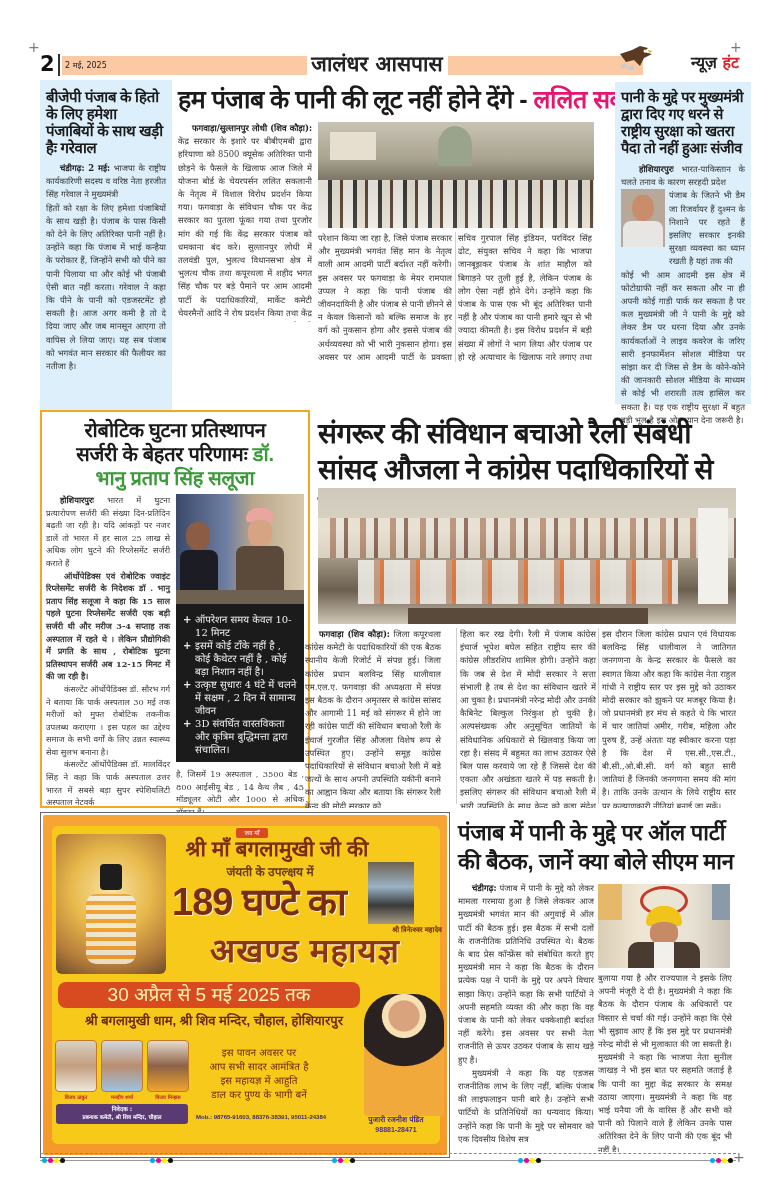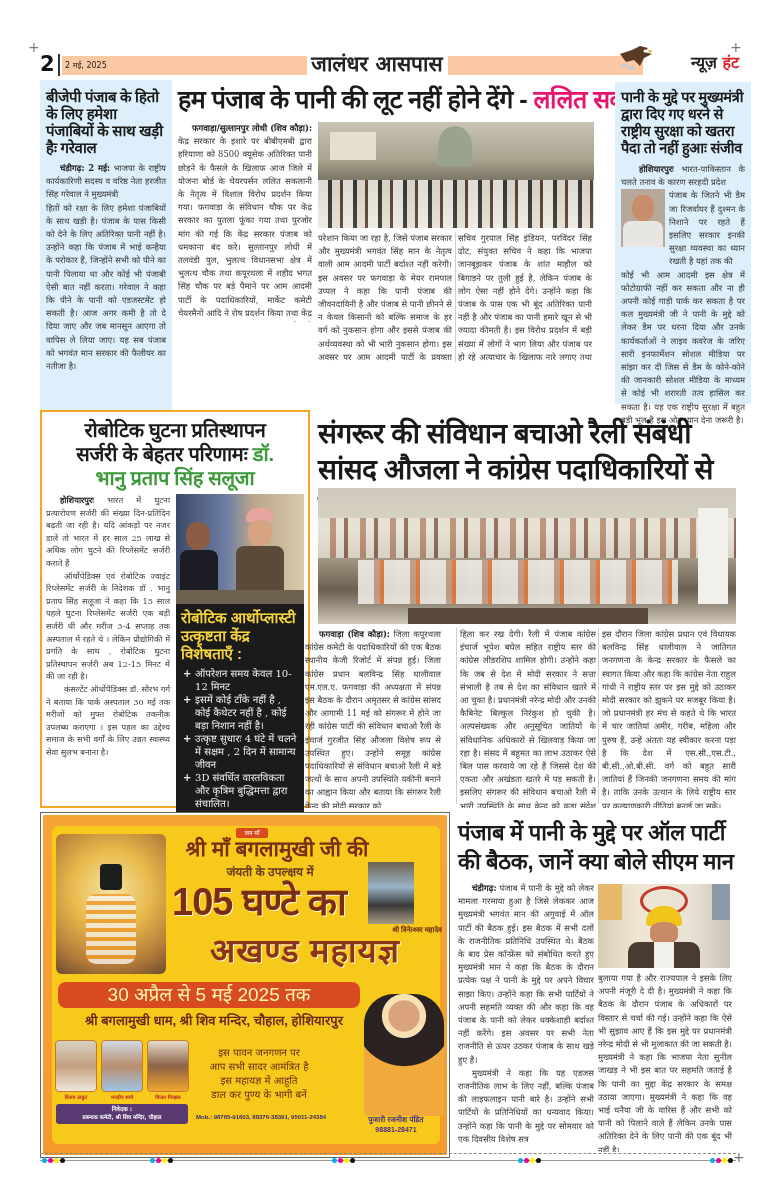--- a/index.html
+++ b/index.html
@@ -131,34 +131,34 @@
   <div class="robo-head" style="margin:6px 21px 4px;">
     <span>रोबोटिक घुटना प्रतिस्थापन सर्जरी के बेहतर परिणामः</span>
     <span class="green">डॉ. भानु प्रताप सिंह सलूजा</span>
   </div>
   <div style="display:flex;gap:6px;padding:0 4px;">
     <div style="width:126px;">
       <div class="body-text" style="text-indent:14px;font-size:8.2px;line-height:12.6px;">
         <span class="dateline">होशियारपुरः</span>
         <span>भारत में घुटना प्रत्यारोपण सर्जरी की संख्या दिन-प्रतिदिन बढ़ती जा रही है। यदि आंकड़ों पर नजर डालें तो भारत में हर साल 25 लाख से अधिक लोग घुटने की रिप्लेसमेंट सर्जरी कराते हैं</span>
       </div>
-      <div class="body-text" style="text-indent:18px;font-size:8.2px;line-height:12.6px;">ऑर्थोपेडिक्स एवं रोबोटिक ज्वाइंट रिप्लेसमेंट सर्जरी के निदेशक डॉ . भानु प्रताप सिंह सलूजा ने कहा कि 15 साल पहले घुटना रिप्लेसमेंट सर्जरी एक बड़ी सर्जरी थी और मरीज 3-4 सप्ताह तक अस्पताल में रहते थे । लेकिन प्रौद्योगिकी में प्रगति के साथ , रोबोटिक घुटना प्रतिस्थापन सर्जरी अब 12-15 मिनट में की जा रही है।</div>
+      <div class="body-text" style="text-indent:18px;font-size:8.2px;line-height:12.6px;font-weight:bold;">ऑर्थोपेडिक्स एवं रोबोटिक ज्वाइंट रिप्लेसमेंट सर्जरी के निदेशक डॉ . भानु प्रताप सिंह सलूजा ने कहा कि 15 साल पहले घुटना रिप्लेसमेंट सर्जरी एक बड़ी सर्जरी थी और मरीज 3-4 सप्ताह तक अस्पताल में रहते थे । लेकिन प्रौद्योगिकी में प्रगति के साथ , रोबोटिक घुटना प्रतिस्थापन सर्जरी अब 12-15 मिनट में की जा रही है।</div>
       <div class="body-text" style="text-indent:18px;font-size:8.2px;line-height:12.6px;">कंसल्टेंट ऑर्थोपैडिक्स डॉ. सौरभ गर्ग ने बताया कि पार्क अस्पताल 30 मई तक मरीजों को मुफ्त रोबोटिक तकनीक उपलब्ध कराएगा । इस पहल का उद्देश्य समाज के सभी वर्गों के लिए उन्नत स्वास्थ्य सेवा सुलभ बनाना है।</div>
+      <div class="body-text" style="text-indent:18px;font-size:8.2px;line-height:12.6px;">कंसल्टेंट ऑर्थोपैडिक्स डॉ. मालविंदर सिंह ने कहा कि पार्क अस्पताल उत्तर भारत में सबसे बड़ा सुपर स्पेशियलिटी अस्पताल नेटवर्क</div>
     </div>
     <div style="width:130px;">
       <div class="photo" style="height:110px;background:linear-gradient(90deg,#3b4a6a 0%, #6f7fa3 40%, #b9a68a 60%, #d8c9ad 100%);position:relative;">
         <div style="position:absolute;left:10px;top:28px;width:24px;height:28px;background:#8c5c45;border-radius:45%;"></div>
         <div style="position:absolute;left:4px;top:56px;width:38px;height:40px;background:#1c1c24;border-radius:8px 8px 0 0;"></div>
         <div style="position:absolute;left:70px;top:14px;width:28px;height:14px;background:#e9a5a0;border-radius:14px 14px 4px 4px;"></div>
         <div style="position:absolute;left:72px;top:26px;width:24px;height:26px;background:#d6a383;border-radius:40%;"></div>
         <div style="position:absolute;left:60px;top:52px;width:48px;height:48px;background:#5b4a3a;border-radius:8px 8px 0 0;"></div>
         <div style="position:absolute;left:0;bottom:0;width:130px;height:14px;background:#6e6150;"></div>
       </div>
       <div class="robo-panel" style="padding:5px 5px 6px;">
-        <div class="robo-panel-title">रोबोटिक आर्थोप्लास्टी उत्कृष्टता केंद्र विशेषताएँ :</div>
         <div style="margin-top:4px;">
           <div class="robo-bullet">ऑपरेशन समय केवल 10-12 मिनट</div>
           <div class="robo-bullet">इसमें कोई टाँके नहीं है , कोई कैथेटर नहीं है , कोई बड़ा निशान नहीं है।</div>
           <div class="robo-bullet">उत्कृष्ट सुधारः 4 घंटे में चलने में सक्षम , 2 दिन में सामान्य जीवन</div>
           <div class="robo-bullet">3D संवर्धित वास्तविकता और कृत्रिम बुद्धिमत्ता द्वारा संचालित।</div>
         </div>
       </div>
       <div class="body-text" style="margin-top:6px;font-size:8.2px;line-height:12.6px;">है, जिसमें 19 अस्पताल , 3500 बेड , 800 आईसीयू बेड , 14 कैथ लैब , 45 मॉड्यूलर ओटी और 1000 से अधिक डॉक्टर हैं।</div>
     </div>
   </div>
@@ -181,39 +181,39 @@
 <div class="abs ad-wrap"></div>
 <div class="abs ad"></div>
 <div class="abs ad-inner"></div>
 <div class="abs photo" style="left:56px;top:834px;width:110px;height:140px;background:radial-gradient(circle at 50% 40%, #f7e3a2 0%, #e8b94b 40%, #b47c3a 75%, #6a4b2e 100%);border-radius:6px;">
   <div style="position:absolute;left:44px;top:30px;width:22px;height:26px;background:#1d1d1d;border-radius:4px;"></div>
   <div style="position:absolute;left:30px;top:60px;width:50px;height:70px;background:repeating-linear-gradient(0deg,#f6f2e8 0 5px,#f09b2b 5px 9px);opacity:0.8;border-radius:10px;"></div>
 </div>
 <div class="abs" style="left:236px;top:828px;width:32px;height:10px;background:#d84a1f;color:#fff;font-family:'DejaVu Sans',sans-serif;font-size:6px;line-height:10px;text-align:center;border-radius:2px;">जय माँ</div>
 <div class="abs ad-text-brown" style="left:170px;top:836px;width:214px;text-align:center;font-size:21px;line-height:26px;">श्री माँ बगलामुखी जी की</div>
 <div class="abs ad-text-brown" style="left:200px;top:864px;width:140px;text-align:center;font-size:12px;line-height:16px;color:#6b3a1f;">जंयती के उपल्क्षय में</div>
-<div class="abs ad-text-brown" style="left:172px;top:880px;width:190px;font-size:38px;line-height:44px;letter-spacing:-1px;text-shadow:1px 1px 0 #fff6d0;">105 घण्टे का</div>
+<div class="abs ad-text-brown" style="left:172px;top:880px;width:190px;font-size:38px;line-height:44px;letter-spacing:-1px;text-shadow:1px 1px 0 #fff6d0;">189 घण्टे का</div>
 <div class="abs photo" style="left:368px;top:862px;width:46px;height:62px;background:linear-gradient(#6e6250,#9ab3c6 40%,#3a3a3a 70%,#a79a82);"></div>
 <div class="abs" style="left:352px;top:925px;width:90px;font-family:'Liberation Sans',sans-serif;font-weight:bold;font-size:7px;line-height:10px;color:#6b2a14;text-align:right;">श्री त्रिनेत्श्वर महादेव</div>
 <div class="abs ad-text-brown" style="left:170px;top:930px;width:270px;text-align:center;font-size:33px;line-height:42px;color:#8a3418;text-shadow:1px 1px 0 #fff6d0;letter-spacing:1px;">अखण्ड महायज्ञ</div>
 <div class="abs ad-pill" style="left:58px;top:982px;width:302px;height:26px;"></div>
 <div class="abs ad-red-line" style="left:58px;top:982px;width:302px;text-align:center;font-size:19px;line-height:26px;color:#fff4b0;">30 अप्रैल से 5 मई 2025 तक</div>
 <div class="abs ad-text-brown" style="left:54px;top:1012px;width:320px;text-align:center;font-size:13px;line-height:18px;color:#6b2a14;">श्री बगलामुखी धाम, श्री शिव मन्दिर, चौहाल, होशियारपुर</div>
 <div class="abs" style="left:55px;top:1040px;width:42px;height:52px;background:linear-gradient(#d9d1c3,#c39f7e 50%,#ece7da);border-radius:4px;border:1px solid #c47a2a;"></div>
 <div class="abs" style="left:101px;top:1040px;width:42px;height:52px;background:linear-gradient(#cfd8e0,#b98d6f 50%,#9ec3e3);border-radius:4px;border:1px solid #c47a2a;"></div>
 <div class="abs" style="left:147px;top:1040px;width:42px;height:52px;background:linear-gradient(#e6dccb,#8d6247 50%,#f0a52c);border-radius:4px;border:1px solid #c47a2a;"></div>
 <div class="abs" style="left:55px;top:1094px;width:42px;font-family:'DejaVu Sans',sans-serif;font-size:5px;font-weight:bold;color:#c0262a;text-align:center;">विजय ठाकुर</div>
 <div class="abs" style="left:101px;top:1094px;width:42px;font-family:'DejaVu Sans',sans-serif;font-size:5px;font-weight:bold;color:#c0262a;text-align:center;">मनदीप शर्मा</div>
 <div class="abs" style="left:147px;top:1094px;width:42px;font-family:'DejaVu Sans',sans-serif;font-size:5px;font-weight:bold;color:#c0262a;text-align:center;">विजय मिन्हास</div>
 <div class="abs ad-purple" style="left:56px;top:1104px;width:132px;height:20px;padding-top:1px;">
   <div style="font-size:6px;line-height:8px;">निवेदक :</div>
   <div style="font-size:5.5px;line-height:9px;">प्रबन्धक कमेटी, श्री शिव मन्दिर, चौहाल</div>
 </div>
 <div class="abs" style="left:196px;top:1046px;width:126px;text-align:center;font-family:'DejaVu Sans',sans-serif;font-size:10px;line-height:14px;color:#6b2a14;">
-  <div>इस पावन जनगणन पर</div>
+  <div>इस पावन अवसर पर</div>
   <div>आप सभी सादर आमंत्रित है</div>
   <div>इस महायज्ञ में आहुति</div>
   <div>डाल कर पुण्य के भागी बनें</div>
 </div>
 <div class="abs" style="left:196px;top:1112px;width:160px;font-family:'Liberation Sans',sans-serif;font-weight:bold;font-size:6px;line-height:10px;color:#3a2a6e;">Mob.: 98765-91603, 88376-38391, 95011-24384</div>
 <div class="abs" style="left:364px;top:994px;width:80px;height:122px;background:radial-gradient(circle at 50% 18%, #d9a47d 0 14%, #f6e0b4 15% 20%, #2a2220 21% 46%, #f0a93a 47% 100%);border-radius:30px 30px 4px 4px;"></div>
 <div class="abs" style="left:352px;top:1115px;width:88px;text-align:center;font-family:'Liberation Sans',sans-serif;font-weight:bold;font-size:7.5px;line-height:10px;color:#4a2e8a;">पुजारी रजनीश पंडित</div>
 <div class="abs" style="left:352px;top:1125px;width:88px;text-align:center;font-family:'Liberation Sans',sans-serif;font-weight:bold;font-size:7px;line-height:10px;color:#4a2e8a;">98881-28471</div>
 
 <div class="abs ap-head">पंजाब में पानी के मुद्दे पर ऑल पार्टी की बैठक, जानें क्या बोले सीएम मान</div>

